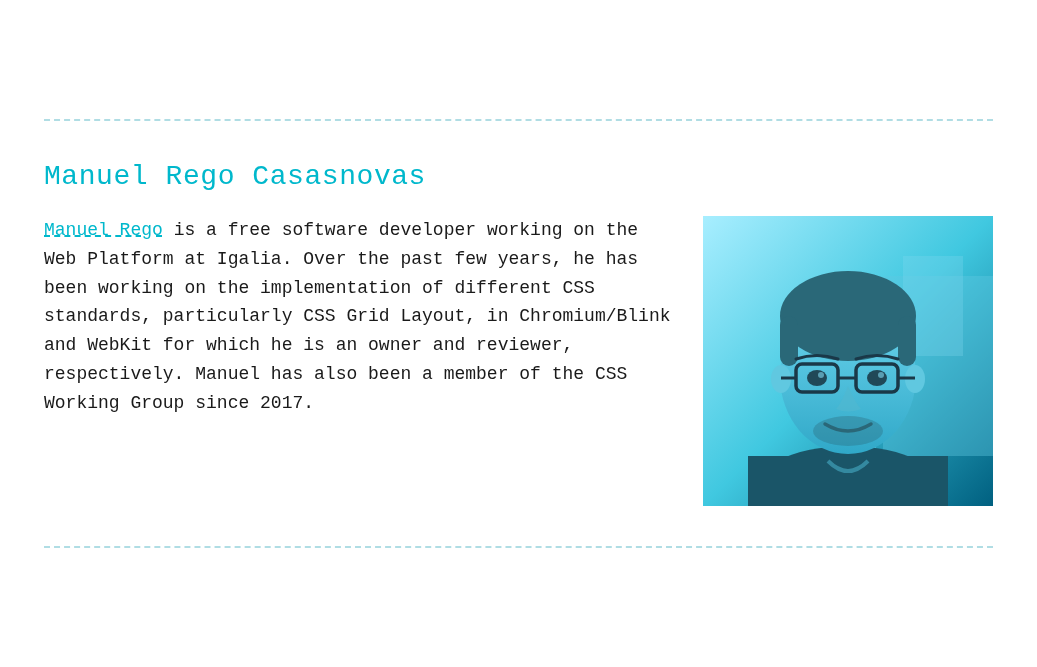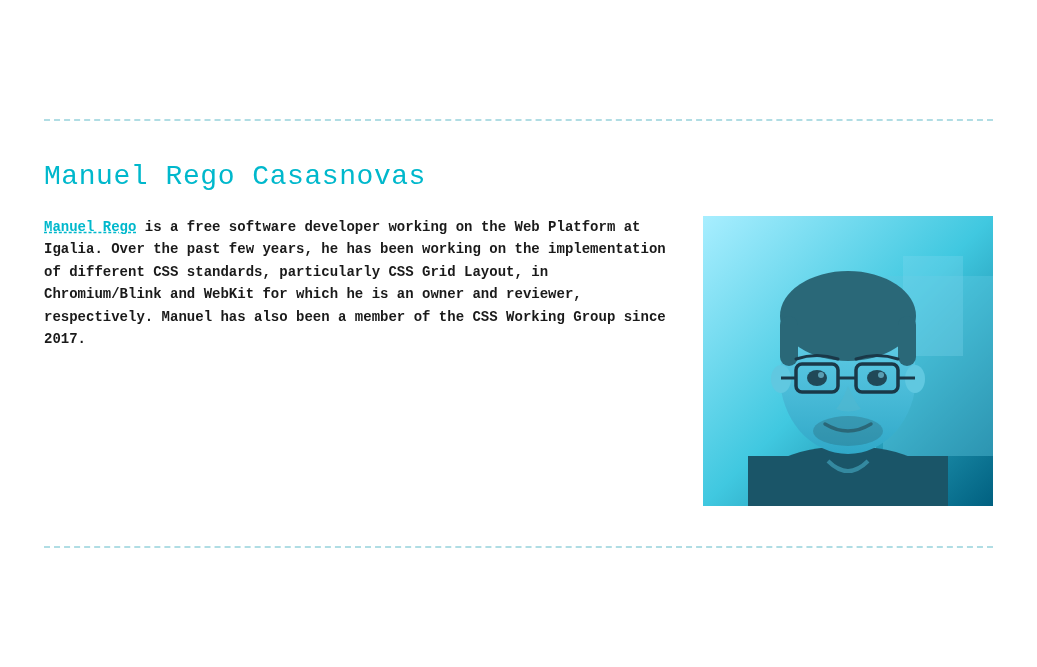--- a/index.html
+++ b/index.html
@@ -50,24 +50,23 @@
 
     .bio-wrapper {
       display: flex;
       gap: 30px;
       align-items: flex-start;
     }
 
     .bio-text {
       flex: 1;
       font-family: 'Courier New', Courier, monospace;
-      font-size: 14px;
+      font-size: 18px;
       line-height: 1.6;
       color: #1a1a1a;
-      font-weight: bold;
     }
 
     .bio-text a {
       color: #00b8cc;
       text-decoration: underline;
       text-decoration-style: dashed;
     }
 
     .author-photo-container {
       flex-shrink: 0;

